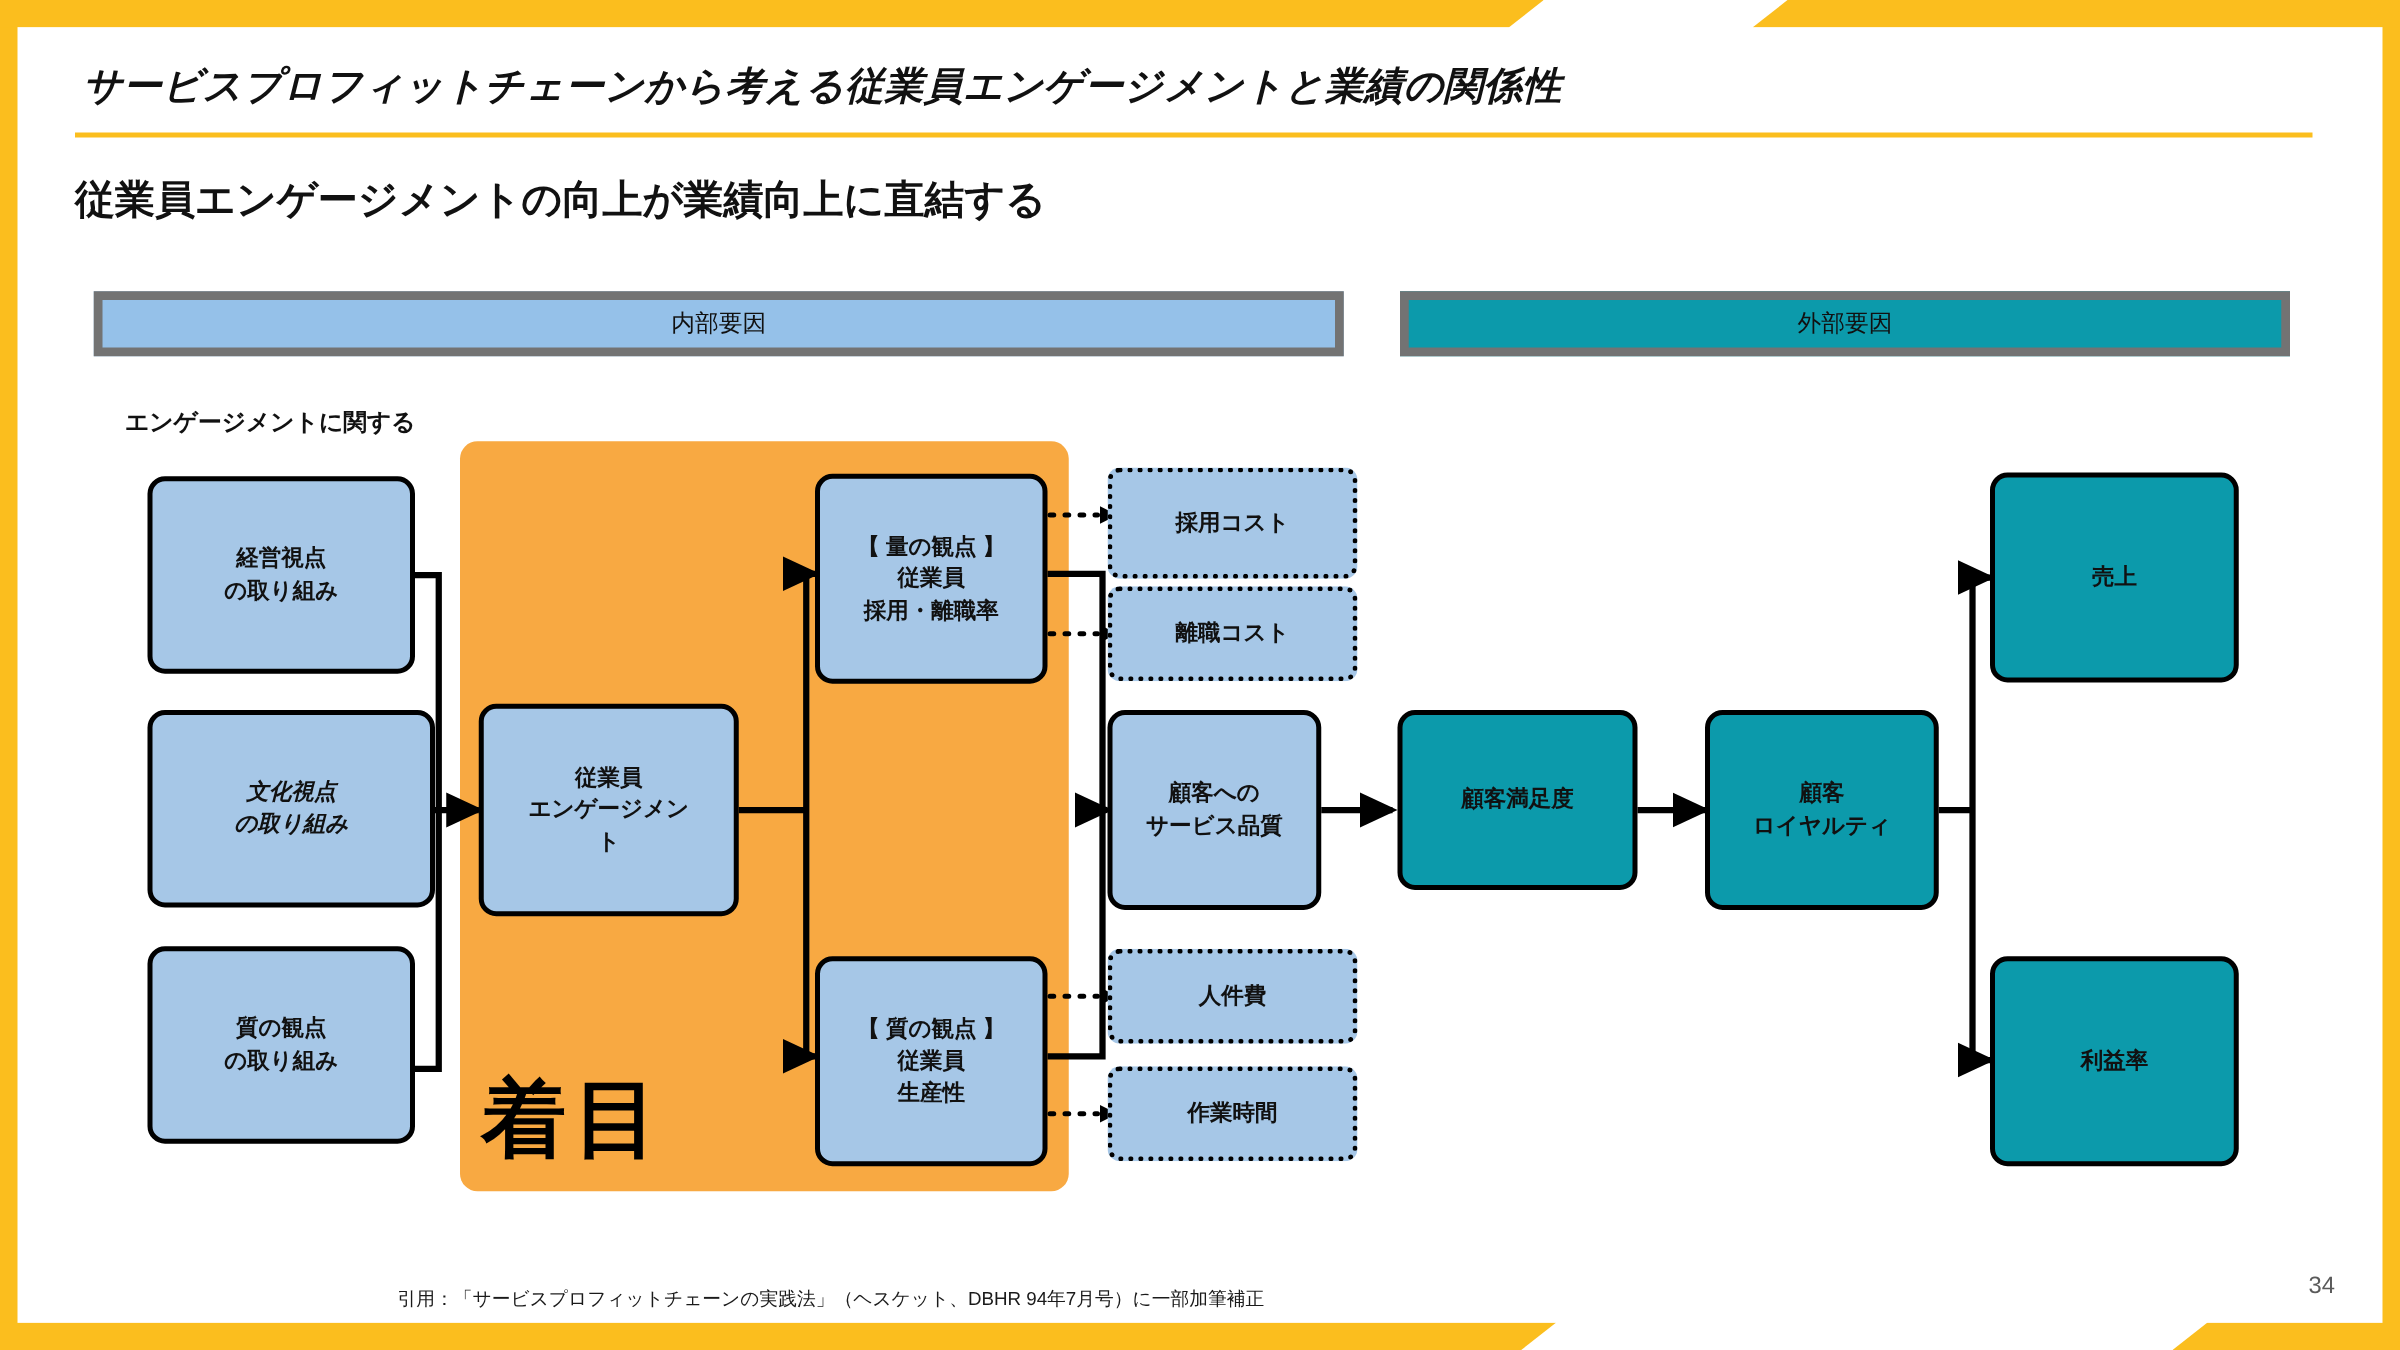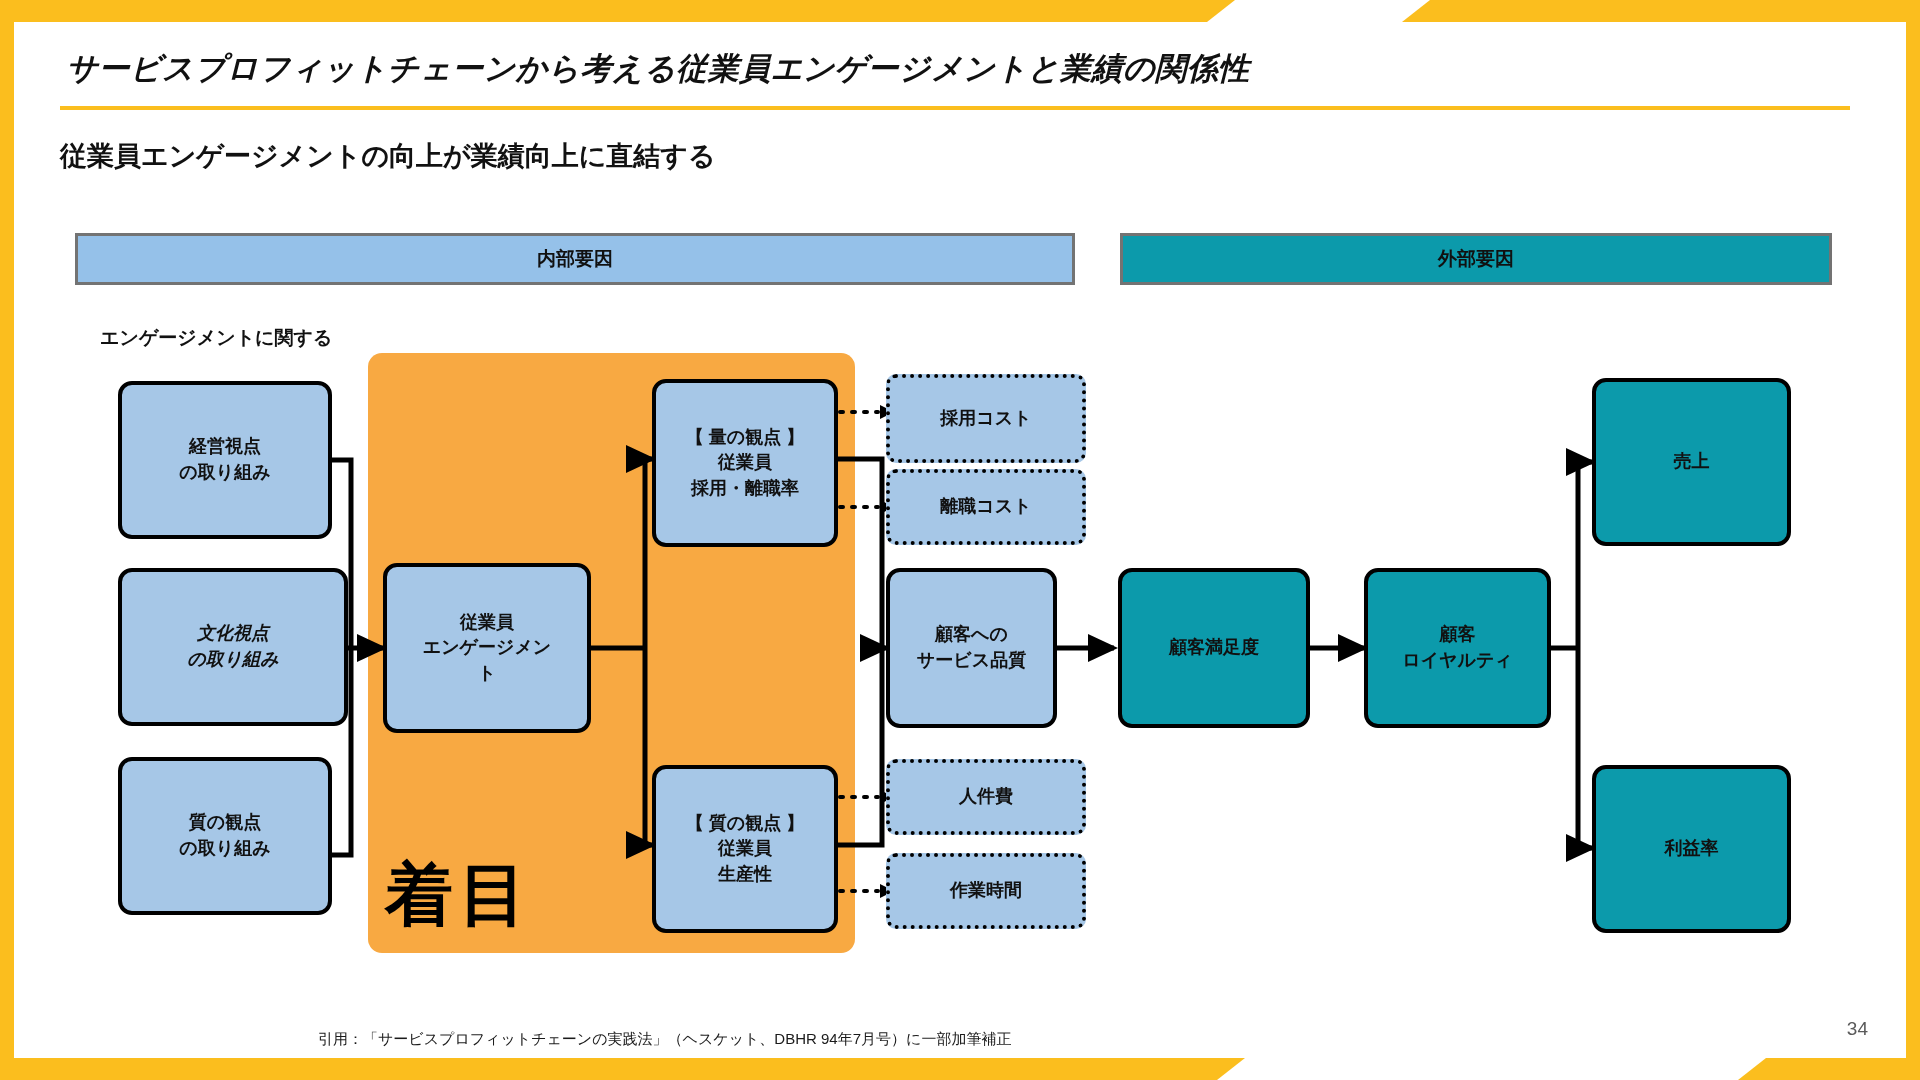--- a/index.html
+++ b/index.html
@@ -25,28 +25,28 @@
   
   .title {
     position:absolute; left:66px; top:48px;
     font-size:31px; font-weight:bold; color:#111; letter-spacing:0.5px;
     white-space:nowrap;
     font-style:italic;
   }
   .title-rule { position:absolute; left:60px; top:106px; width:1790px; height:4px; background:#FBBE1E; }
   .subtitle {
     position:absolute; left:60px; top:138px;
-    font-size:27px; font-weight:bold; color:#111; white-space:nowrap;
+    font-size:32px; font-weight:bold; color:#111; white-space:nowrap;
   }
 
   
   .sec-bar {
-    position:absolute; height:52px; border:3px solid #737373;
+    position:absolute; height:52px; border:7px solid #737373;
     display:flex; align-items:center; justify-content:center;
-    font-size:19px; font-weight:bold; color:#111;
+    font-size:19px; font-weight:normal; color:#111;
   }
   .sec-internal { left:75px;  top:233px; width:1000px; background:#95C1E9; }
   .sec-external { left:1120px; top:233px; width:712px; background:#0C9AAB; }
 
   .sublabel {
     position:absolute; left:100px; top:325px;
     font-size:19px; font-weight:bold; color:#111; white-space:nowrap;
   }
 
   
@@ -231,21 +231,21 @@
       <span>作業時間</span>
     </div>
 
     <div class="node n-blue" style="left:886px; top:568px; width:171px; height:160px;">
       <div>
         <span>顧客への</span>
         <span>サービス品質</span>
       </div>
     </div>
 
-    <div class="node n-teal" style="left:1118px; top:568px; width:192px; height:160px;">
+    <div class="node n-teal" style="left:1118px; top:568px; width:192px; height:144px;">
       <span>顧客満足度</span>
     </div>
 
     <div class="node n-teal" style="left:1364px; top:568px; width:187px; height:160px;">
       <div>
         <span>顧客</span>
         <span>ロイヤルティ</span>
       </div>
     </div>
 

